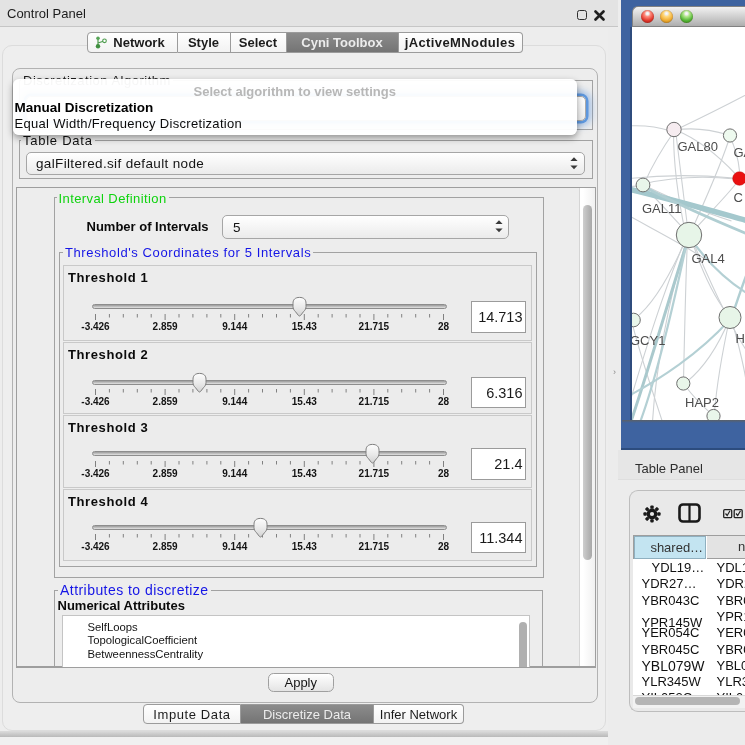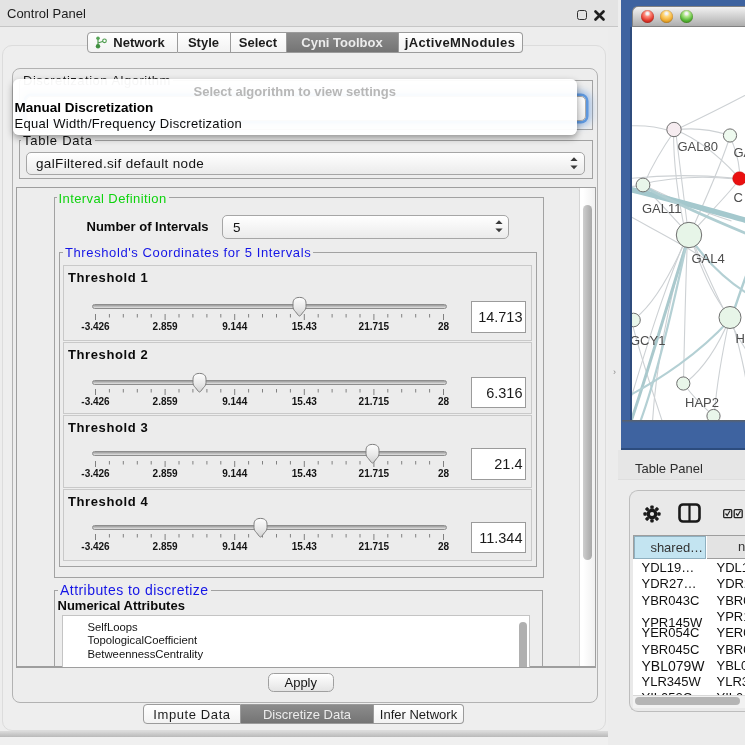--- a/index.html
+++ b/index.html
@@ -210,21 +210,21 @@
     <circle cx="9" cy="9" r="2.1" fill="#e9e9e9"></circle>
   </svg><svg class="abs" style="left:678px;top:503px" width="23" height="20" viewBox="0 0 23 20">
     <rect x="1.5" y="1.5" width="20" height="17" rx="3.5" fill="none" stroke="#1a1a1a" stroke-width="2.6"></rect>
     <line x1="11.5" y1="2" x2="11.5" y2="18" stroke="#1a1a1a" stroke-width="2.2"></line>
   </svg><svg class="abs" style="left:723px;top:509px" width="20" height="10" viewBox="0 0 20 10">
     <rect x="0.7" y="0.7" width="8" height="8" rx="1" fill="none" stroke="#222" stroke-width="1.3"></rect>
     <path d="M2.5,4.5 L4.2,6.5 L7,1.8" fill="none" stroke="#222" stroke-width="1.2"></path>
     <rect x="11.2" y="0.7" width="8" height="8" rx="1" fill="none" stroke="#222" stroke-width="1.3"></rect>
     <path d="M13,4.5 L14.7,6.5 L17.5,1.8" fill="none" stroke="#222" stroke-width="1.2"></path>
   </svg><div class="abs" style="left:632.5px;top:535px;width:112.5px;height:160px;background:#ffffff;border-left:1px solid #9e9e9e;border-top:1px solid #9e9e9e"></div><div class="abs" style="left:633.5px;top:536px;width:72.5px;height:22.5px;background:#c3e4f1;border:1px solid #8fb0c0;font-size:13px;color:#333;text-align:center;text-indent:14px;line-height:21px">shared…</div><div class="abs" style="left:707px;top:536px;width:38px;height:22.5px;background:#e3e3e3;border-bottom:1px solid #9e9e9e;font-size:13px;color:#333;line-height:21px;padding-left:31px">n</div><div class="abs" style="left:632.5px;top:558.5px;width:112.5px;height:136.5px;background:#fff;overflow:hidden">
-    <div class="abs" style="left:9px;top:1.5px;font-size:13px;color:#111">YDL19…</div>
+    <div class="abs" style="left:19px;top:1.5px;font-size:13px;color:#111">YDL19…</div>
     <div class="abs" style="left:84px;top:1.5px;font-size:13px;color:#111">YDL1</div>
     <div class="abs" style="left:9px;top:17.8px;font-size:13px;color:#111">YDR27…</div>
     <div class="abs" style="left:84px;top:17.8px;font-size:13px;color:#111">YDR2</div>
     <div class="abs" style="left:9px;top:34.1px;font-size:13px;color:#111">YBR043C</div>
     <div class="abs" style="left:84px;top:34.1px;font-size:13px;color:#111">YBR0</div>
     <div class="abs" style="left:9px;top:56px;font-size:13px;color:#111">YPR145W</div>
     <div class="abs" style="left:84px;top:50.4px;font-size:13px;color:#111">YPR1</div>
     <div class="abs" style="left:9px;top:66.7px;font-size:13px;color:#111">YER054C</div>
     <div class="abs" style="left:84px;top:66.7px;font-size:13px;color:#111">YER0</div>
     <div class="abs" style="left:9px;top:83.0px;font-size:13px;color:#111">YBR045C</div>

